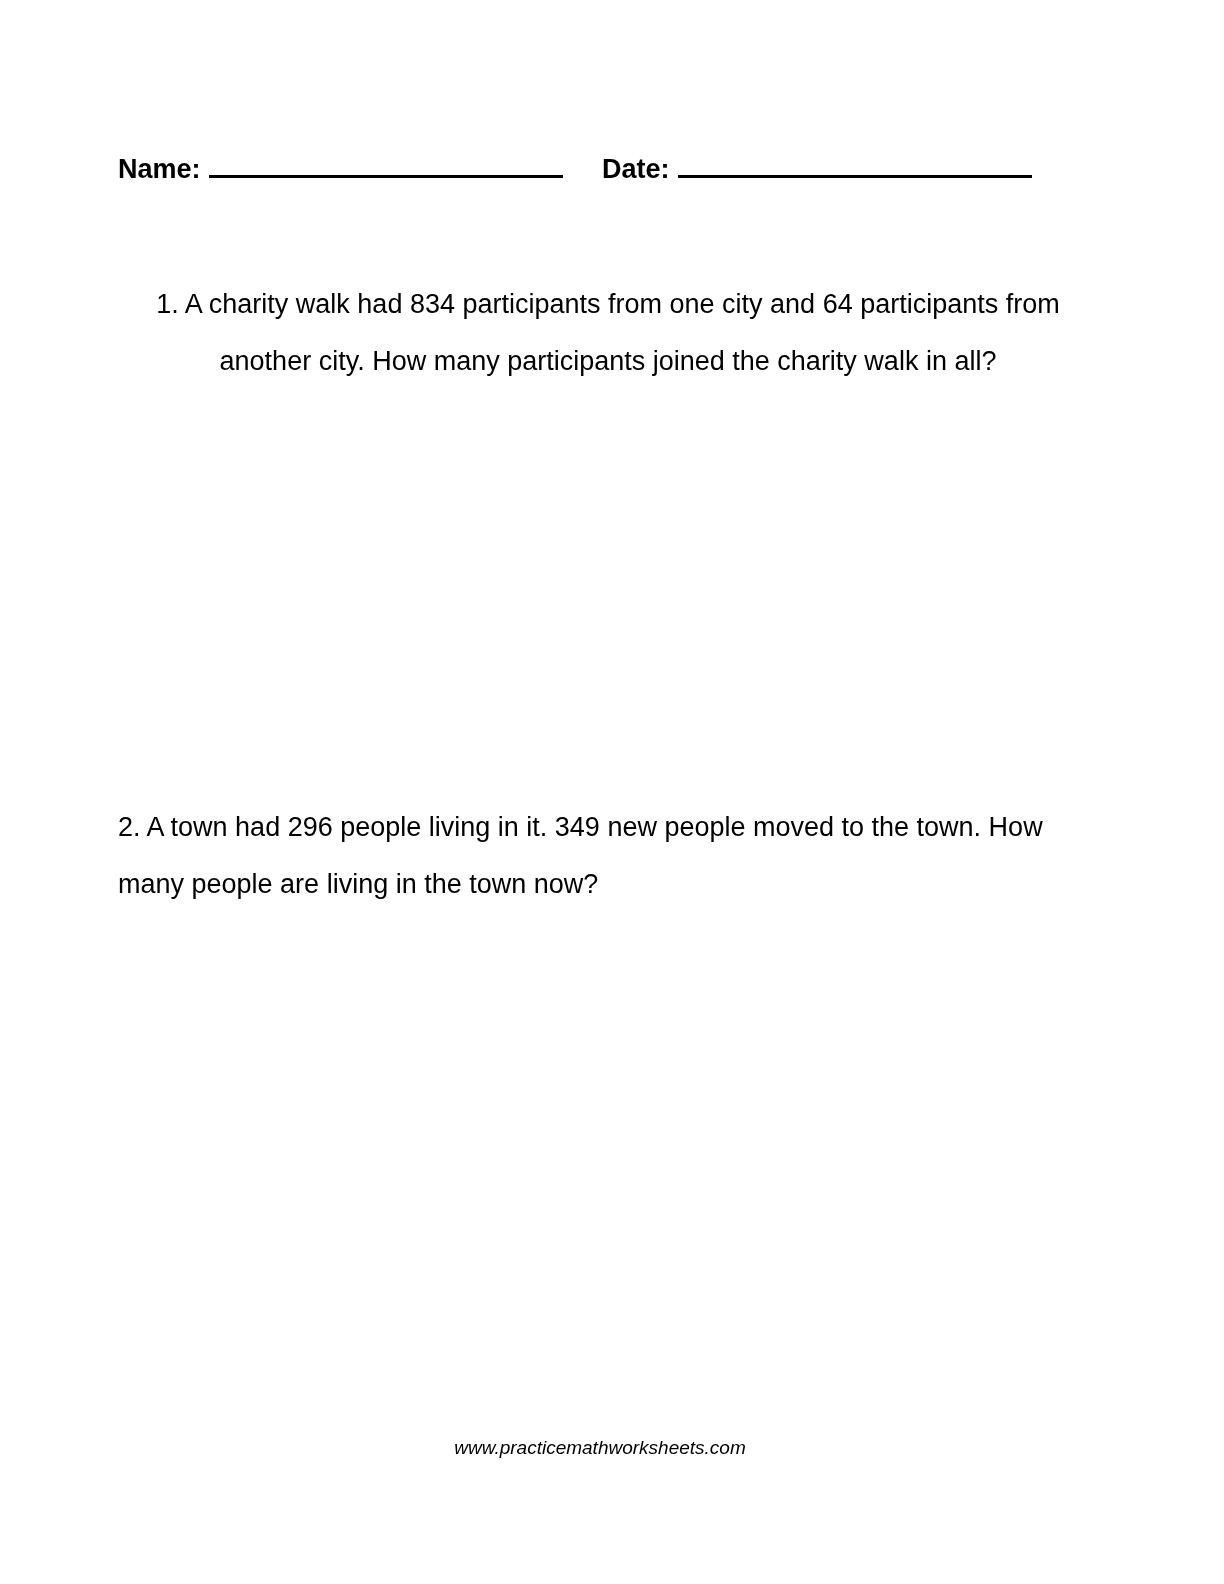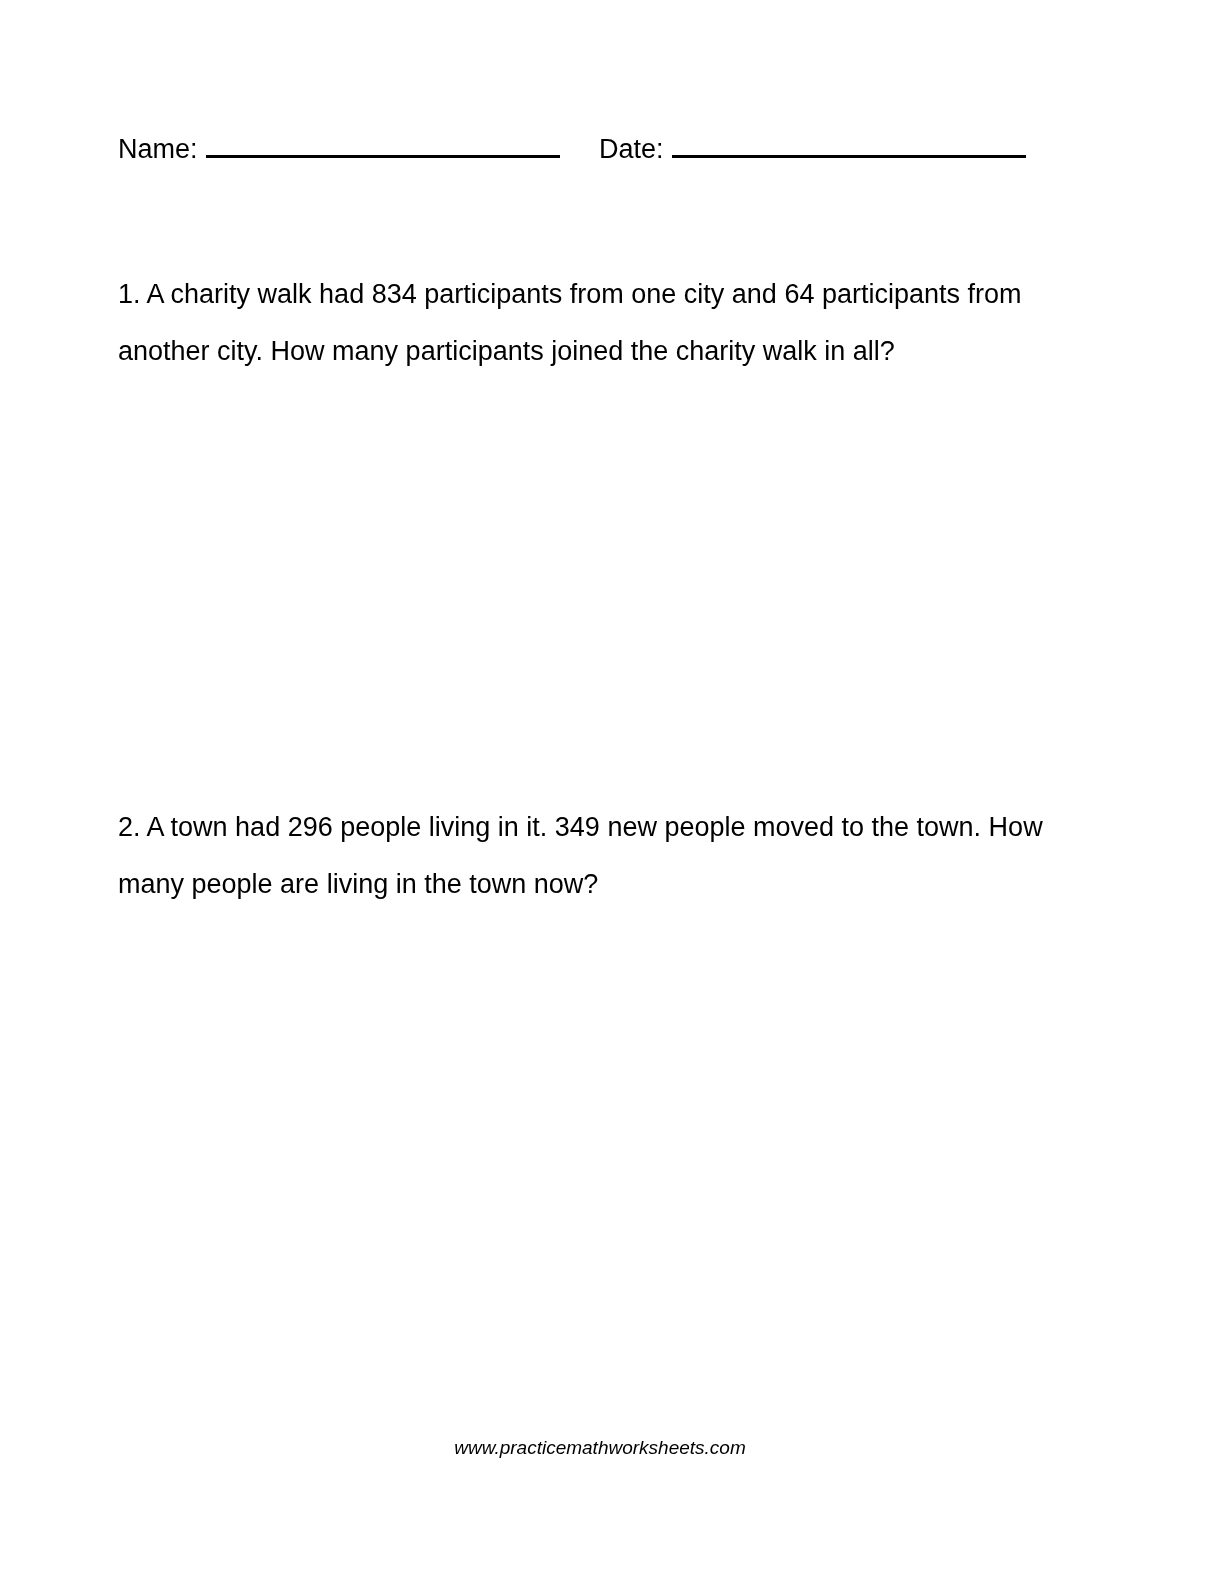--- a/index.html
+++ b/index.html
@@ -10,24 +10,24 @@
     body {
       width: 1224px;
       height: 1584px;
       position: relative;
       font-family: "Liberation Sans", sans-serif;
       color: #000000;
       overflow: hidden;
     }
     .header {
       position: absolute;
-      top: 132px;
+      top: 152px;
       left: 118px;
       font-size: 27px;
-      font-weight: normal;
+      font-weight: bold;
       white-space: nowrap;
       line-height: 34px;
     }
     .header .field {
       display: inline-block;
     }
     .header .blank {
       display: inline-block;
       border-bottom: 3px solid #000;
       vertical-align: baseline;
@@ -37,21 +37,21 @@
     .name-blank { width: 354px; }
     .date-blank { width: 354px; }
     .date-field { margin-left: 32px; }
     .question {
       position: absolute;
       left: 118px;
       width: 980px;
       font-size: 27px;
       line-height: 57px;
     }
-    .q1 { top: 266px; }
+    .q1 { top: 276px; text-align: center; }
     .q2 { top: 799px; }
     .footer {
       position: absolute;
       top: 1437px;
       left: 0;
       width: 1200px;
       text-align: center;
       font-size: 19px;
       font-style: italic;
     }

